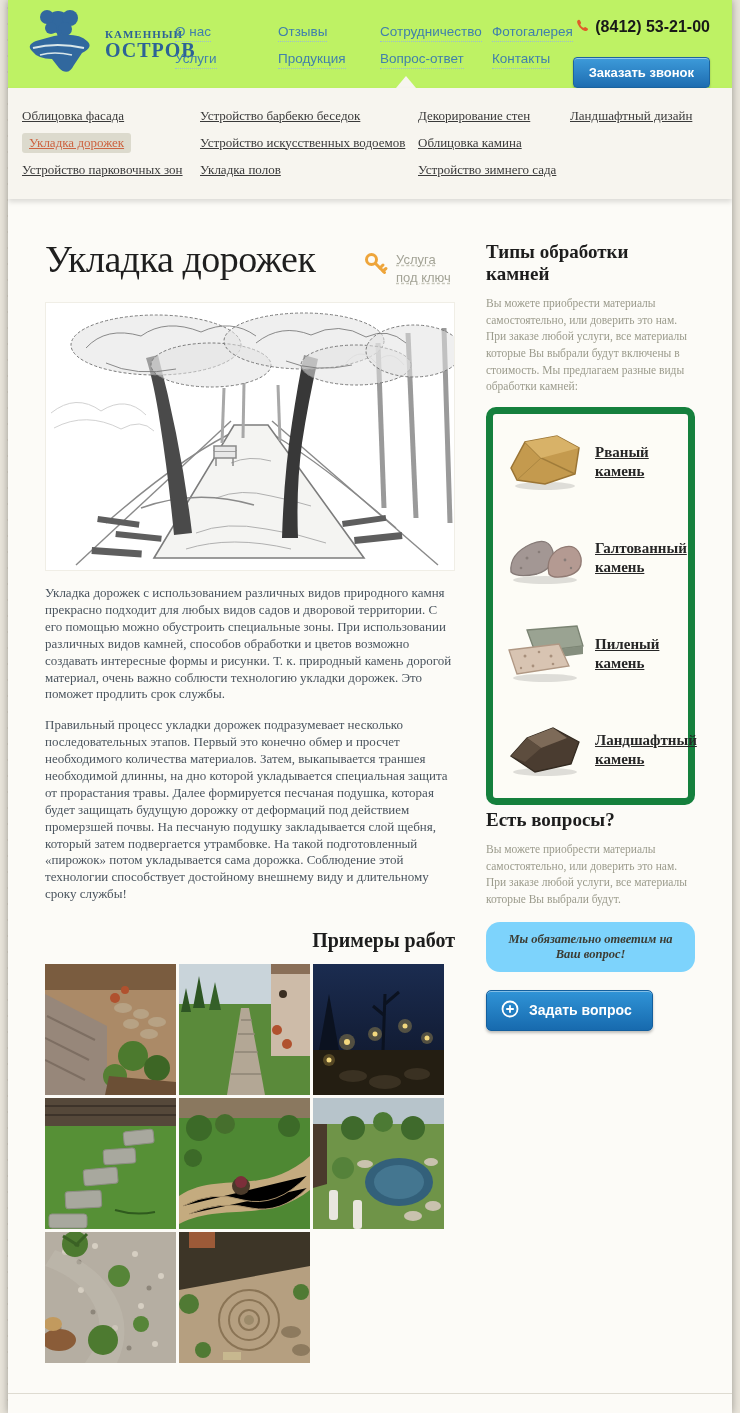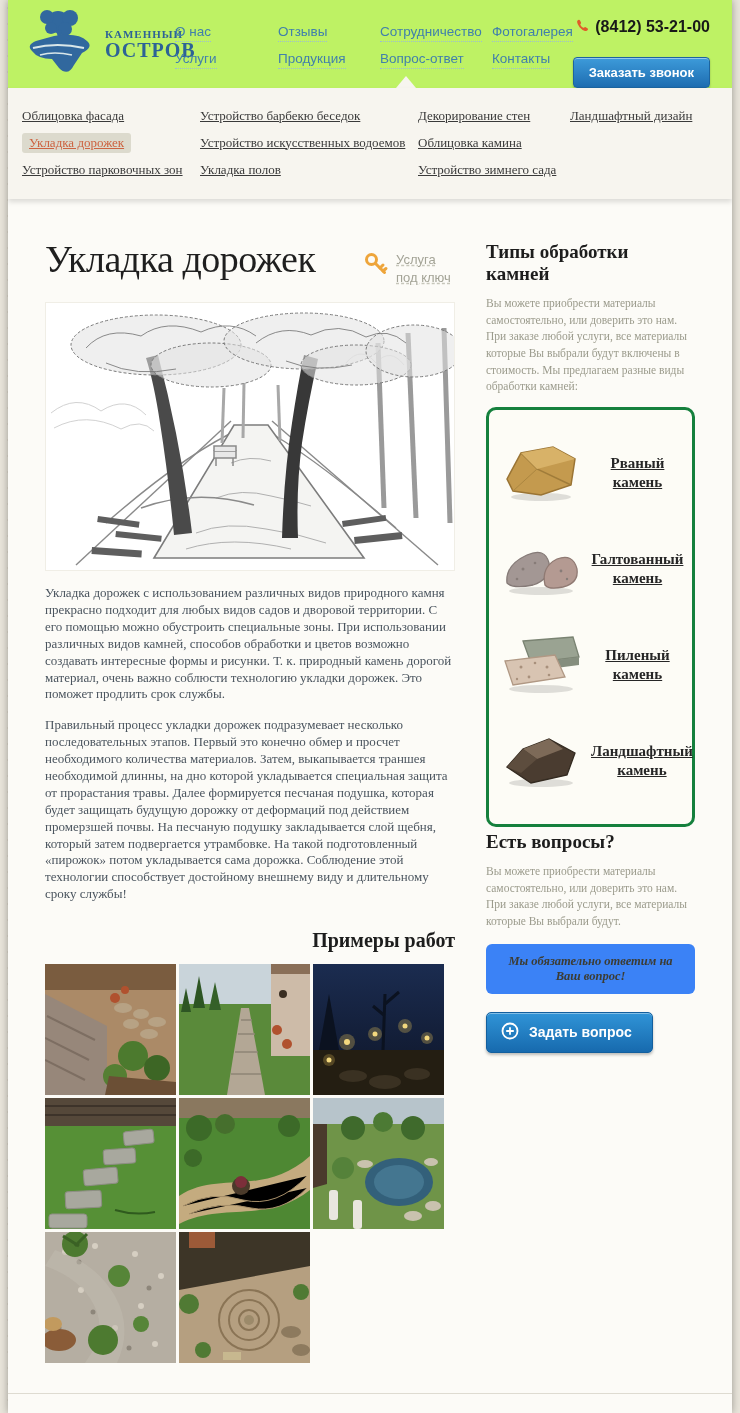--- a/index.html
+++ b/index.html
@@ -63,26 +63,26 @@
     color:#a3a396; text-decoration:underline dashed #c6c6ba; }
   .sketch { margin:16px 0 8px; border:1px solid #f0eee6; background:#fff; }
   p.body-text { font-size:13px; line-height:1.3; color:#4a545e; margin:14px 0; }
   h2.section-h { font-size:20px; font-weight:bold; color:#1d1d1d; margin:26px 0 12px;text-align:right; }
   .gallery { display:grid; grid-template-columns:repeat(3,131px); gap:3px; }
   .tile { width:131px; height:131px; overflow:hidden; cursor:pointer; background:#ddd; }
   
   .sidebar { width:209px; flex:0 0 209px; }
   h2.side-h { font-size:19px; font-weight:bold; color:#1d1d1d; margin:4px 0 10px; }
   .side-note { font-size:11.5px; line-height:1.45; color:#9b9b8c; margin-bottom:12px; }
-  .stones-box { border:3px solid #15803d; border-radius:10px; background:#fdfcf6; padding:15px 0;text-align:center; }
+  .stones-box { border:7px solid #15803d; border-radius:10px; background:#fdfcf6; padding:0 0; }
   .stone-item { display:flex; align-items:center; gap:10px; padding:14px 8px 14px 12px; }
   .stone-item a { font-weight:bold; font-size:15px; color:#262626; line-height:1.3;
     text-decoration:underline; cursor:pointer; }
   .questions-h { margin-top:28px; }
-  .highlight-box { background:#3b82f6; border-radius:6px; padding:10px 10px;
+  .highlight-box { background:#7dd3fc; border-radius:14px; padding:10px 10px;
     font-style:italic; font-weight:bold; font-size:12.5px; color:#3c3c33;
     margin:14px 0 18px; text-align:center; }
   .ask-btn { display:flex; align-items:center; gap:10px; cursor:pointer;
     border:1px solid #135f9e; border-radius:5px; background:linear-gradient(#3094d7,#176aae);
     color:#fff; font-family:"Liberation Sans", sans-serif; font-weight:bold; font-size:14px;
     padding:9px 20px 9px 14px;
     box-shadow:inset 0 1px 0 rgba(255,255,255,.4), 0 2px 3px rgba(0,0,0,.25);text-align:center; }
   
   footer { border-top:1px solid #dedbd1; padding:20px 22px 10px; }
   .footer-top { display:flex; justify-content:space-between; align-items:center; }

